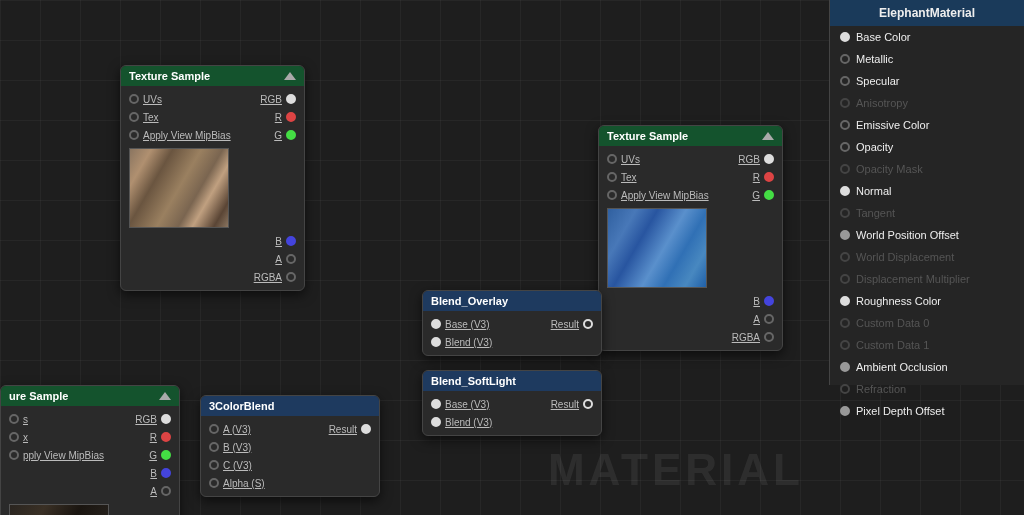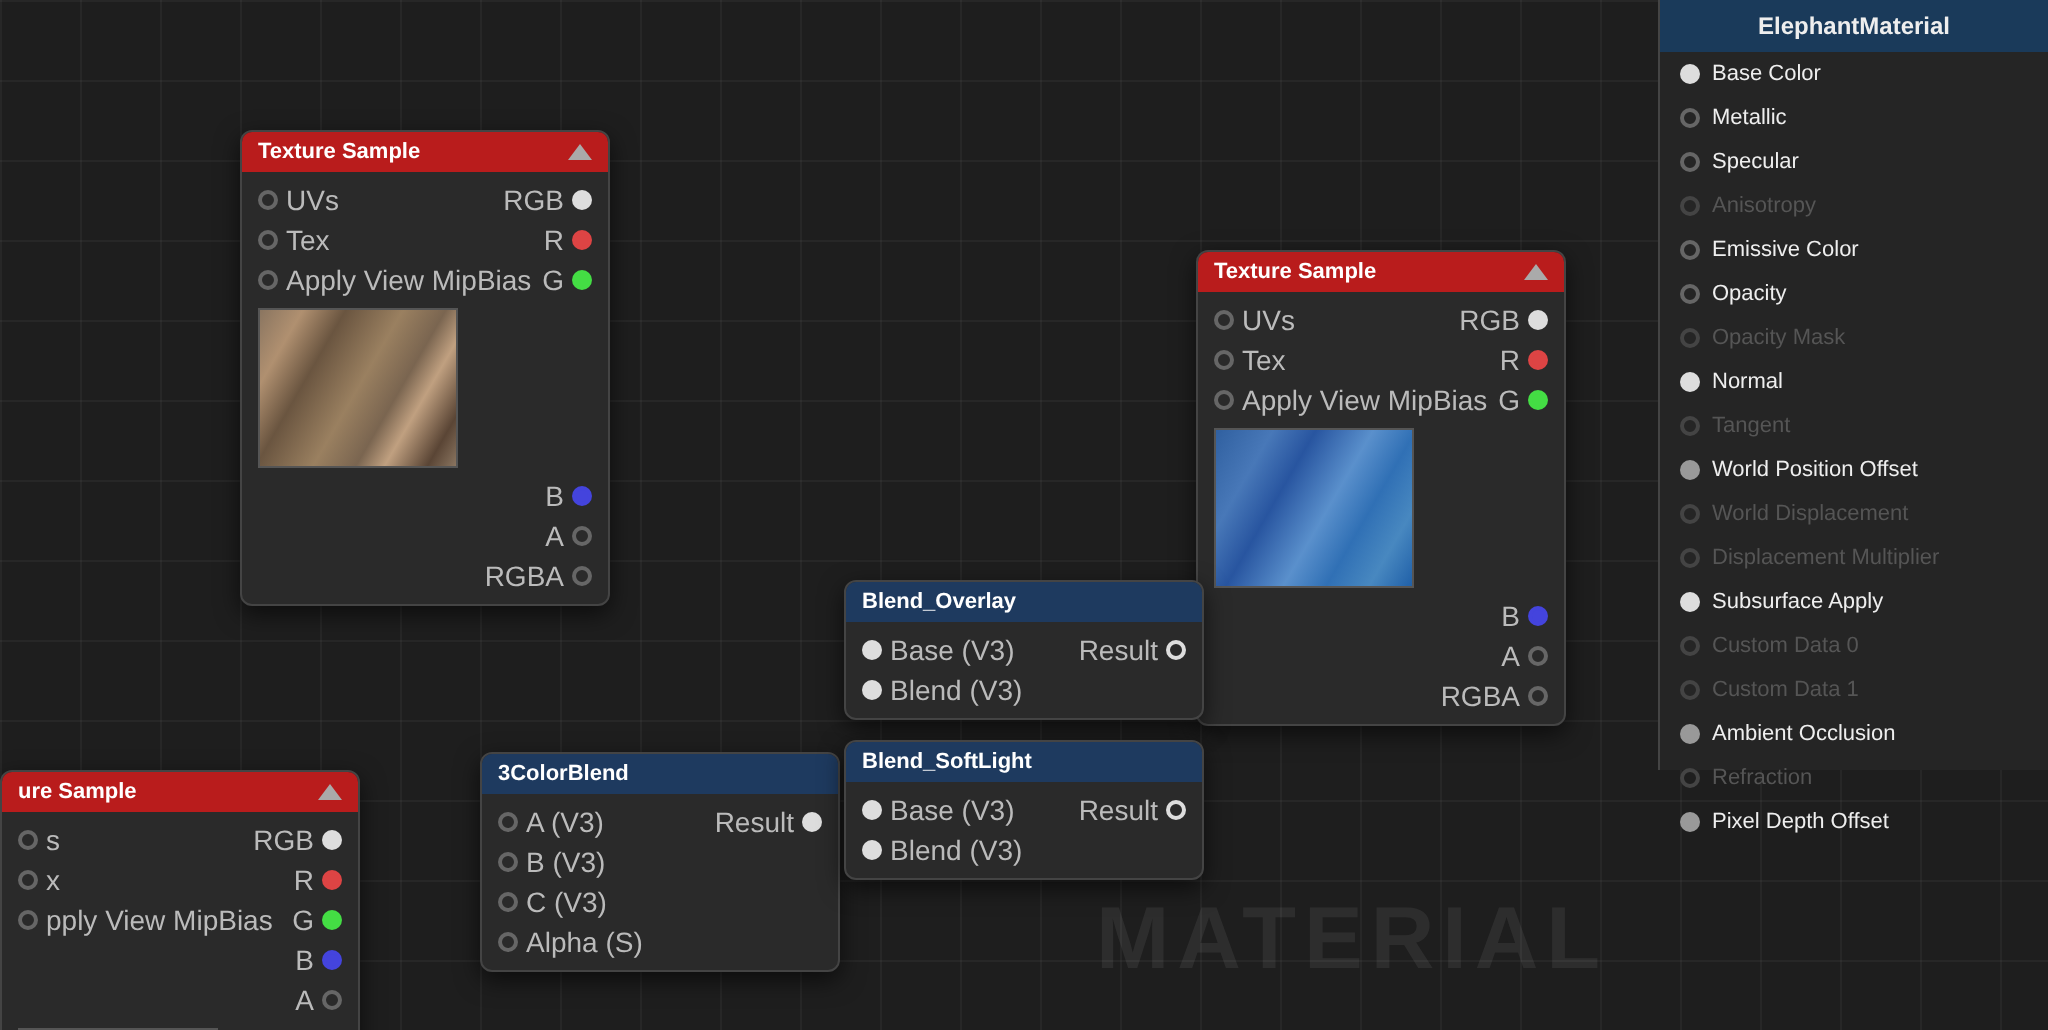--- a/index.html
+++ b/index.html
@@ -39,21 +39,21 @@
       display: flex;
       align-items: center;
       justify-content: space-between;
       padding: 4px 8px;
       border-radius: 5px 5px 0 0;
       background: #3a5a7a;
       font-size: 11px;
       font-weight: bold;
       color: #fff;
     }
-    .node-header.blue { background: #b91c1c; justify-content: space-between; }
+    .node-header.blue { background: #14532d; justify-content: space-between; }
     .node-header.dark-blue { background: #1e3a5f; }
 
     .node-body {
       padding: 4px 0;
     }
 
     .node-pin-row {
       display: flex;
       align-items: center;
       justify-content: space-between;
@@ -171,21 +171,21 @@
       user-select: none;
     }
 
     
     .connections-svg {
       position: absolute;
       inset: 0;
       pointer-events: none;
     }
 
-    .node-label { font-size: 14px; color: #bbb; }
+    .node-label { font-size: 10px; color: #bbb; text-decoration: underline; }
   </style>
 </head>
 <body>
 
 <div class="canvas-bg"></div>
 
 <svg class="connections-svg">
 
   <path d="M 298 122 C 340 122 340 422 380 422" stroke="#ccc" stroke-width="1.5" fill="none"></path>
 
@@ -386,21 +386,21 @@
           <span class="node-label">A</span>
           <span class="pin empty-gray"></span>
         </div>
     </div>
 
     <div class="node-texture texture-dark" style="height:40px; background: linear-gradient(120deg,#2a2520 0%,#3a3025 30%,#1a1510 60%,#2a2520 100%);">
     </div>
   </div>
 </div>
 
-<div class="node" style="left:200px; top:376px; width:175px;margin-left:40px;">
+<div class="node" style="left:200px; top:395px; width:175px;">
   <div class="node-header dark-blue">
     <span>3ColorBlend</span>
   </div>
   <div class="node-body">
     <div class="node-pin-row">
       <div class="pin-left">
           <span class="pin empty-gray"></span>
           <span class="node-label">A (V3)</span>
         </div>
       <div class="pin-right">
@@ -525,21 +525,21 @@
   <div class="material-item disabled">
     <span class="mat-pin empty-mat" style="border-color:#444;"></span>
     <span>World Displacement</span>
   </div>
   <div class="material-item disabled">
     <span class="mat-pin empty-mat" style="border-color:#444;"></span>
     <span>Displacement Multiplier</span>
   </div>
   <div class="material-item connected">
     <span class="mat-pin connected-white"></span>
-    <span>Subsurface Apply</span>
+    <span>Roughness Color</span>
   </div>
   <div class="material-item disabled">
     <span class="mat-pin empty-mat" style="border-color:#444;"></span>
     <span>Custom Data 0</span>
   </div>
   <div class="material-item disabled">
     <span class="mat-pin empty-mat" style="border-color:#444;"></span>
     <span>Custom Data 1</span>
   </div>
   <div class="material-item connected">

